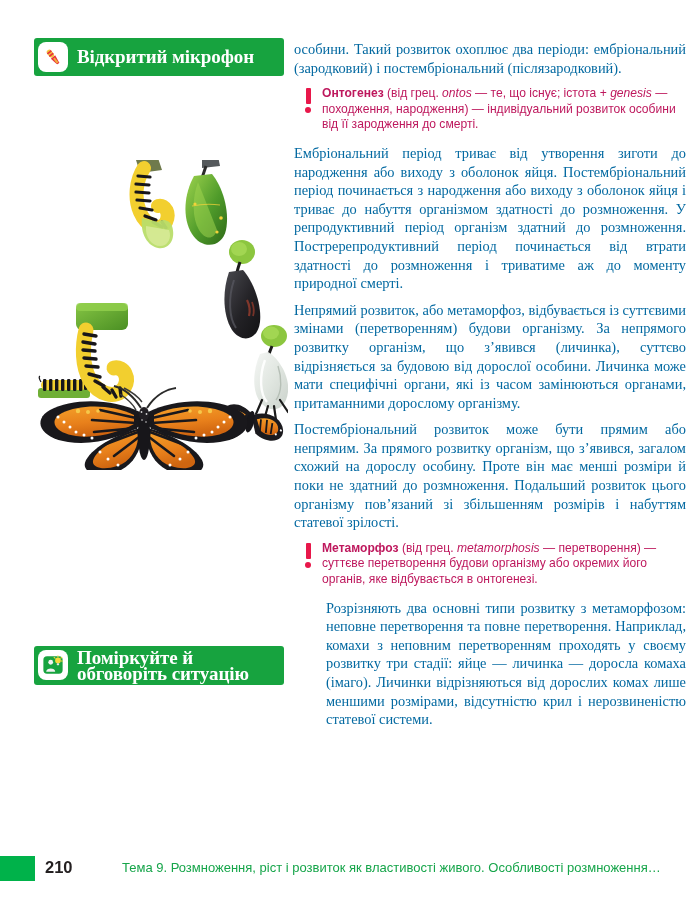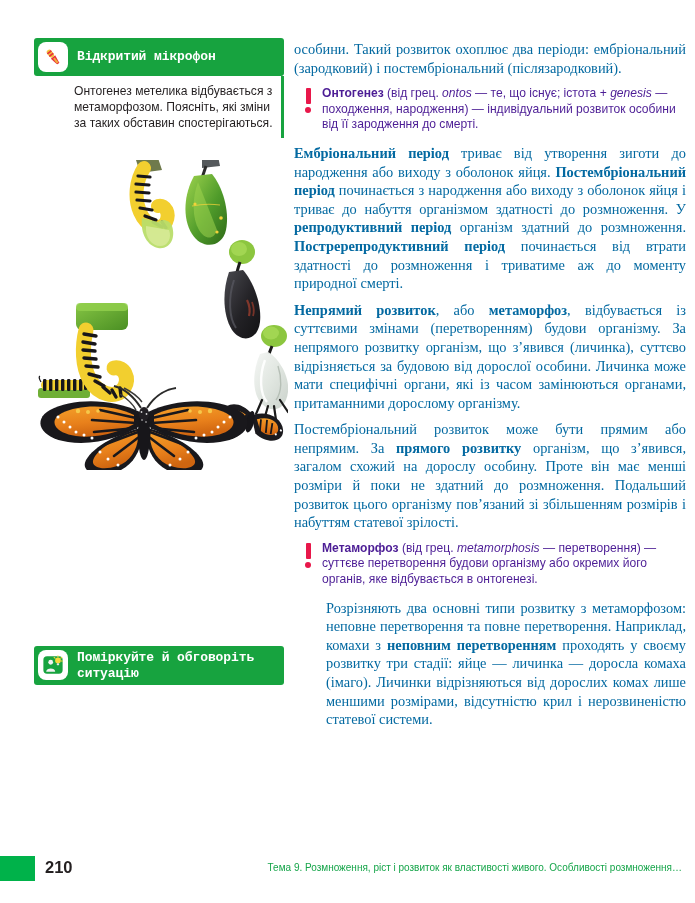--- a/index.html
+++ b/index.html
@@ -57,23 +57,23 @@
     width: 30px;
     height: 30px;
     background: #ffffff;
     border-radius: 8px;
     display: flex;
     align-items: center;
     justify-content: center;
     margin-right: 9px;
   }
   .callout-title {
-    font-family: Liberation Mono, monospace;
+    font-family: Liberation Serif, serif;
     font-weight: bold;
-    font-size: 13px;
+    font-size: 19px;
     line-height: 15.5px;
     color: #ffffff;
     letter-spacing: -0.1px;
   }
   .callout-body {
     position: relative;
     border-right: 3px solid #17a33f;
     padding: 7px 8px 6px 40px;
     box-sizing: border-box;
     font-family: "Liberation Sans", sans-serif;
@@ -88,21 +88,21 @@
   .prose p {
     margin: 0 0 8px 0;
     font-family: "Liberation Serif", serif;
     font-size: 14.4px;
     line-height: 18.6px;
     text-align: justify;
     color: #0369a1;
     hyphens: manual;
   }
   .prose p:last-child { margin-bottom: 0; margin-left: 32px; }
-  .prose b { font-weight: bold; }
+  .prose b { font-weight: normal; }
 
   
   .def {
     position: relative;
     display: flex;
     margin: 9px 0 11px 0;
     padding-left: 2px;
   }
   .def-mark {
     flex: 0 0 auto;
@@ -122,21 +122,21 @@
     width: 6px;
     height: 6px;
     border-radius: 50%;
     background: #e8174a;
     margin-top: 3px;
   }
   .def-text {
     font-family: "Liberation Sans", sans-serif;
     font-size: 12.1px;
     line-height: 15.6px;
-    color: #4c1d95;
+    color: #be185d;
     padding-left: 2px;
   }
   .def-text b { font-weight: bold; }
   .def-text i { font-style: italic; }
 
   
   .footer {
     position: absolute;
     left: 0;
     top: 856px;
@@ -159,25 +159,24 @@
     font-weight: bold;
     font-size: 16.5px;
     color: #231f20;
   }
   .footer-note {
     position: absolute;
     left: 122px;
     top: 5px;
     width: 560px;
     font-family: "Liberation Sans", sans-serif;
-    font-size: 10px;
+    font-size: 13px;
     line-height: 14px;
     color: #16a54a;
     white-space: nowrap;
-    text-align: right;
   }
 
   
   .figure {
     position: absolute;
     left: 16px;
     top: 160px;
     width: 272px;
     height: 310px;
   }
@@ -197,23 +196,20 @@
             <g transform="rotate(-38 12 12)">
               <rect x="9.2" y="2.6" width="5.6" height="9.4" rx="2.8" fill="#f2c43a"></rect>
               <rect x="9.2" y="4.6" width="5.6" height="1.9" fill="#e8333c"></rect>
               <rect x="9.2" y="8.0" width="5.6" height="1.9" fill="#e8333c"></rect>
               <path d="M9.0 12.0 L15.0 12.0 L13.6 20.6 Q12 22.3 10.4 20.6 Z" fill="#e8333c"></path>
               <rect x="10.9" y="13.6" width="2.2" height="6.6" fill="#f2c43a" opacity="0.85"></rect>
             </g>
           </svg>
         </span>
         <span class="callout-title">Відкритий мікрофон</span>
-      </div>
-      <div class="callout-body">
-        <p>Онтогенез метелика відбувається з метаморфозом. Поясніть, які зміни за таких обставин спостерігаються.</p>
       </div>
     </div>
 
     <div class="figure" style="left:-18px;top:122px;">
       <svg width="272" height="310" viewBox="0 0 272 310" aria-hidden="true">
         <defs>
           <linearGradient id="gLeafTop" x1="0" y1="0" x2="1" y2="1">
             <stop offset="0%" stop-color="#86c544"></stop>
             <stop offset="100%" stop-color="#4a8f23"></stop>
           </linearGradient>

